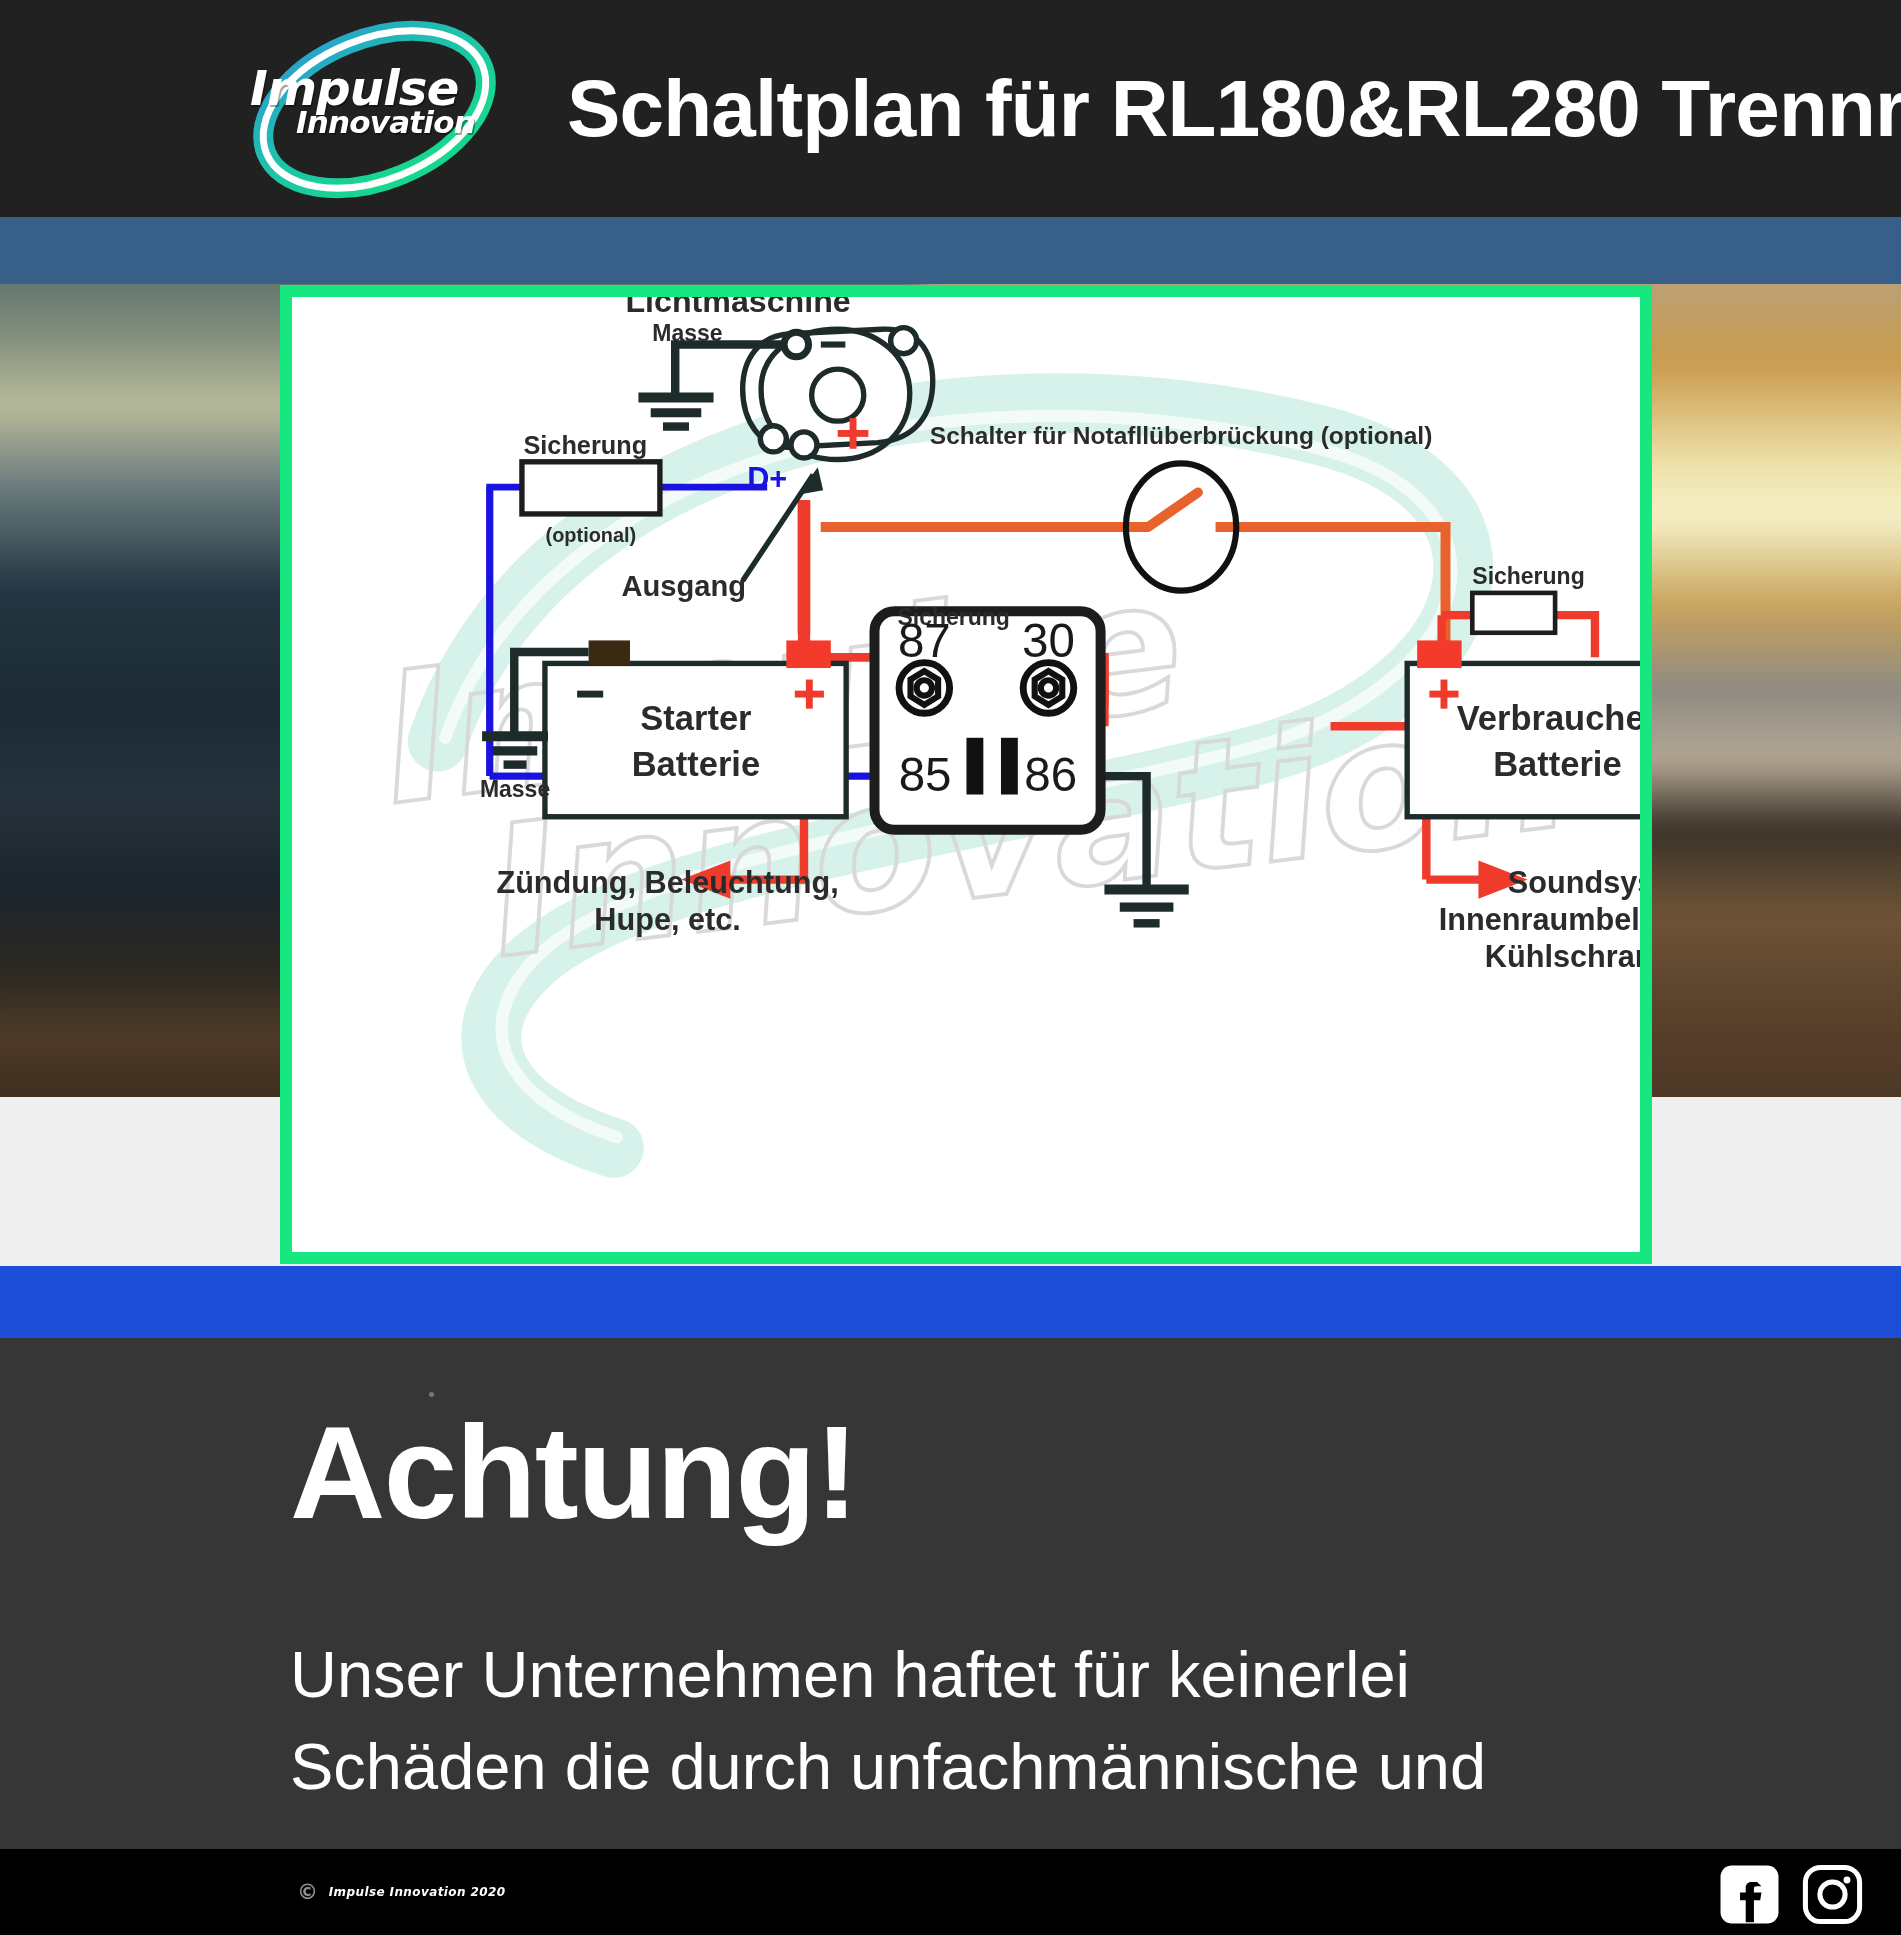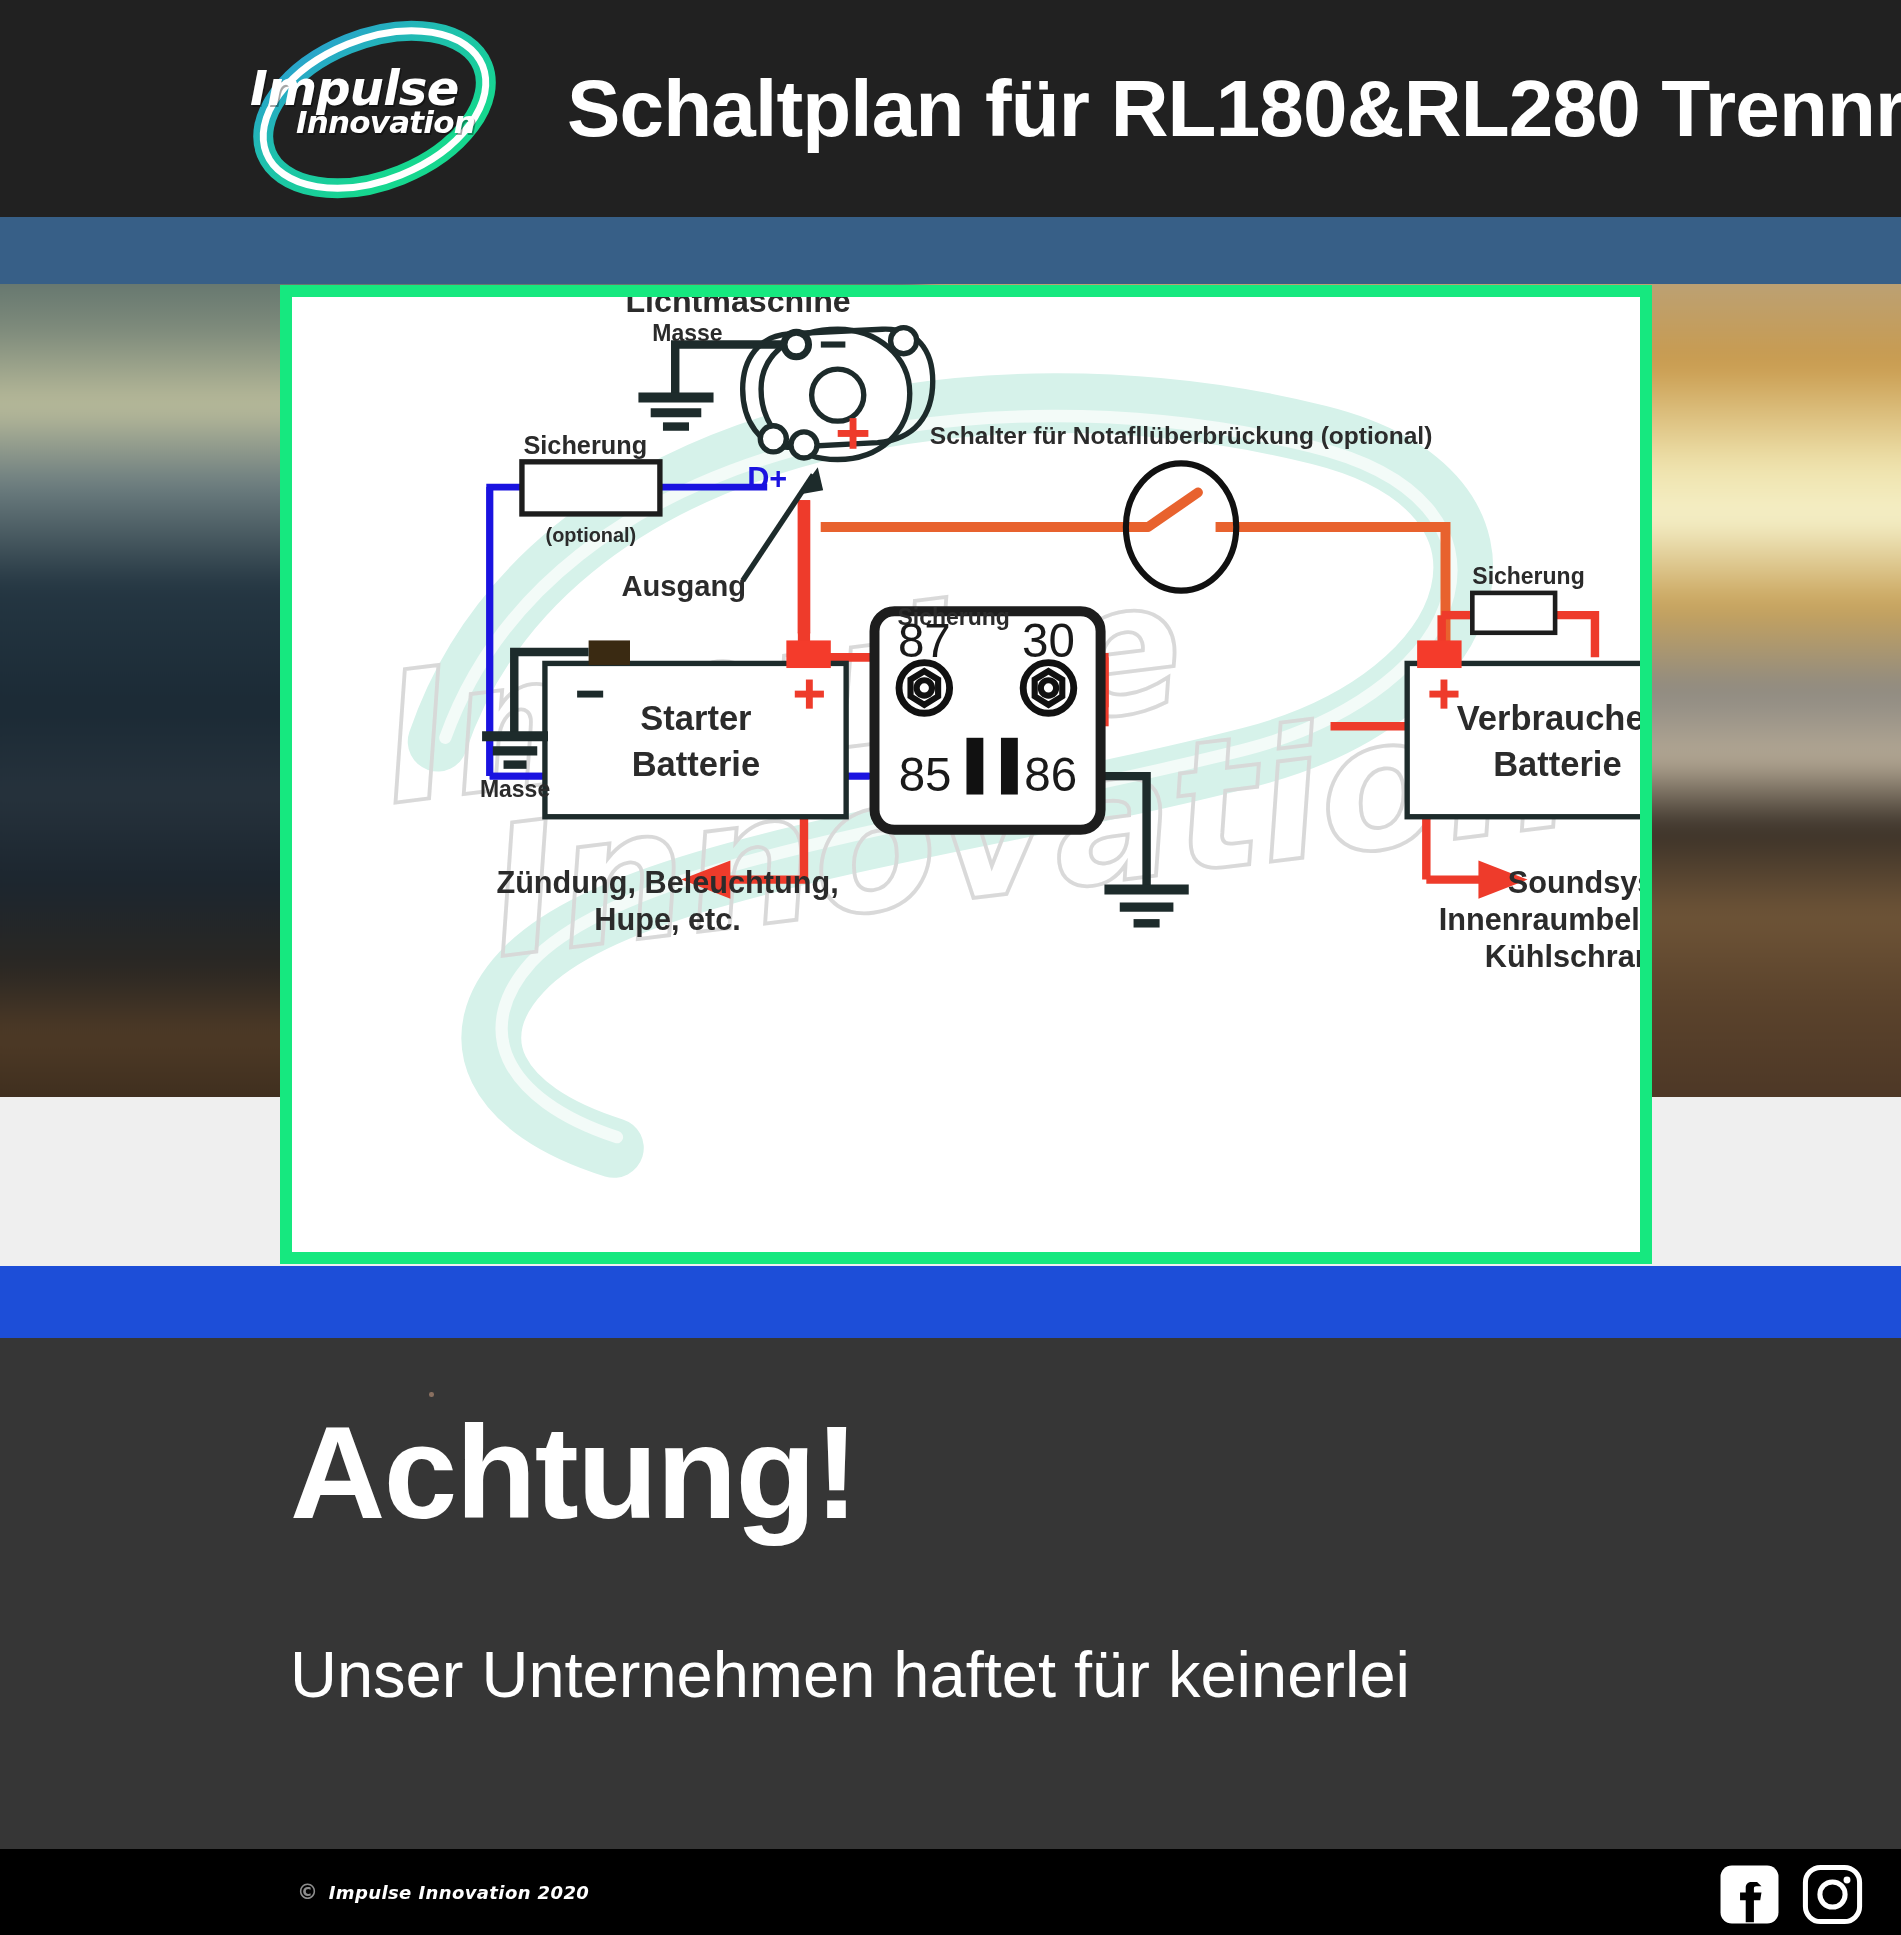--- a/index.html
+++ b/index.html
@@ -145,21 +145,21 @@
   }
   #footer-copy{
     position:absolute;left:297px;top:31px;
     display:flex;align-items:center;gap:10.7px;
   }
   #footer-copy-mark{
     color:#8d8d8d;font-size:21px;font-weight:bold;
     font-family:"DejaVu Sans",sans-serif;
   }
   #footer-copy-text{
-    color:#ffffff;font-size:18px;font-weight:bold;font-style:italic;
+    color:#ffffff;font-size:12px;font-weight:bold;font-style:italic;
     letter-spacing:0.4px;
     font-family:"DejaVu Sans",sans-serif;
   }
   #footer-social{
     position:absolute;right:37px;top:14px;
     display:flex;gap:20px;align-items:center;
   }
   .social-icon{width:63px;height:63px;}
 
   
@@ -440,20 +440,21 @@
 
       </svg>
     </div>
   </div>
 
   <div id="achtung-section">
     <div id="achtung-dot"></div>
     <div id="achtung-title">Achtung!</div>
     <div id="achtung-body">
       <span class="achtung-line">Unser Unternehmen haftet für keinerlei</span>
+      <span class="achtung-line">Schäden die durch unfachmännische und</span>
     </div>
     <div id="achtung-dot2"></div>
   </div>
 
   <div id="footer">
     <div id="footer-copy">
       <span id="footer-copy-mark">©</span>
       <span id="footer-copy-text">Impulse Innovation 2020</span>
     </div>
 

